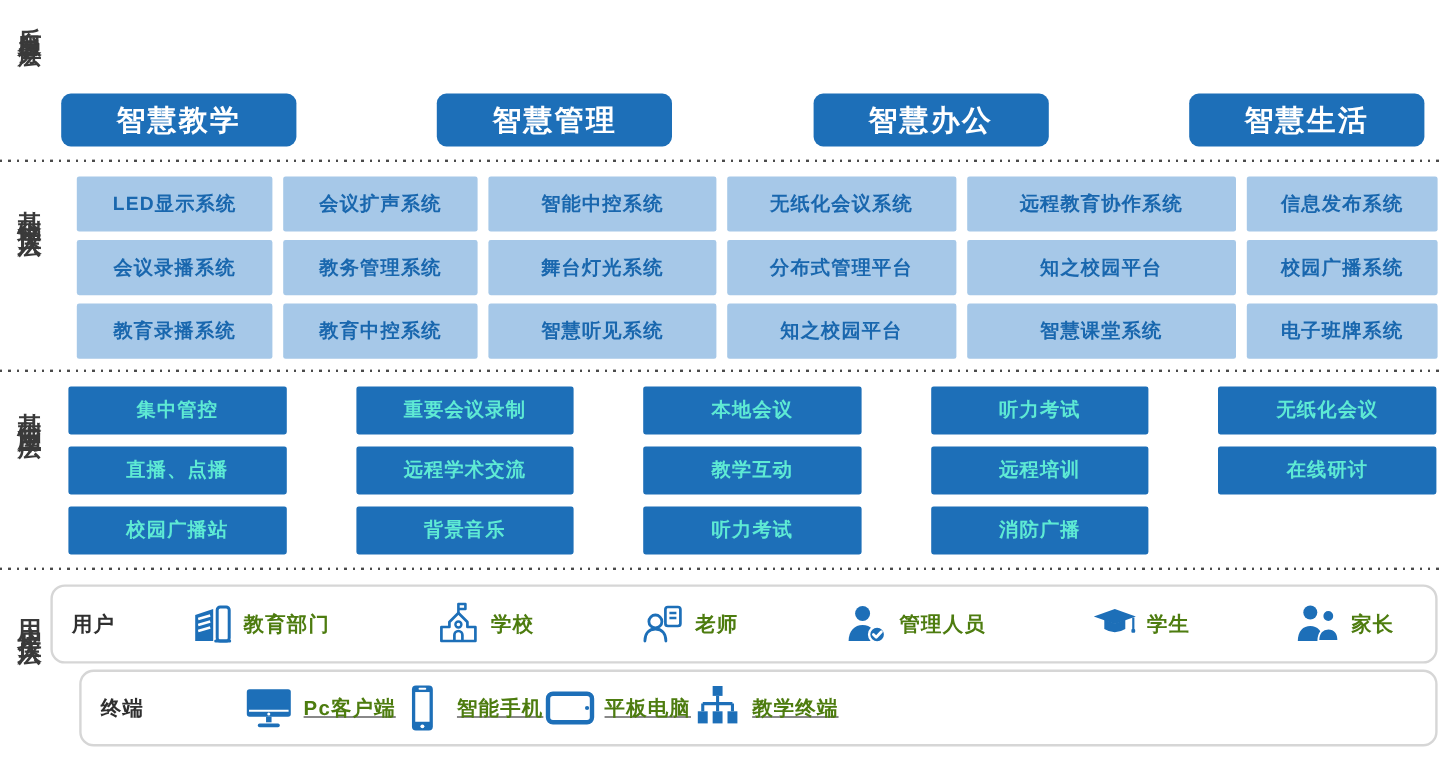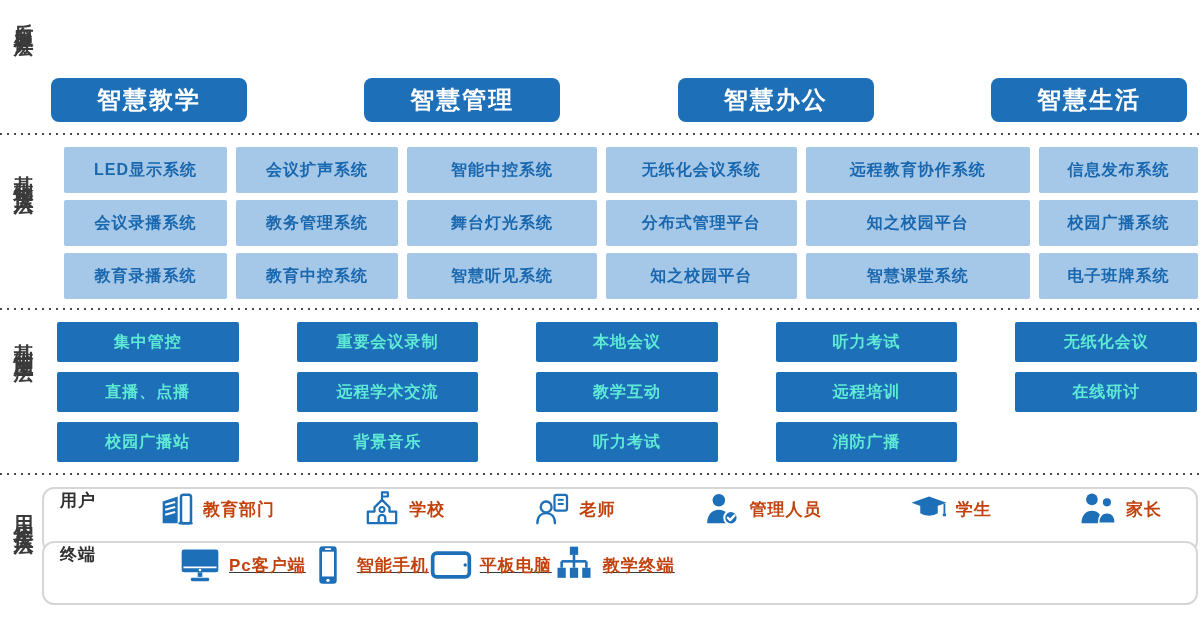--- a/index.html
+++ b/index.html
@@ -63,30 +63,30 @@
   }
   .app-box{
     background:var(--blue);color:#5eead4;font-size:16px;font-weight:600;
     border-radius:2px;display:flex;align-items:center;justify-content:center;letter-spacing:1px;
   }
 
   
   .panel{
     position:absolute;left:42px;right:2px;
     border:2px solid #d6d6d6;border-radius:12px;background:#fff;
-    display:flex;align-items:flex-start;box-sizing:border-box;
+    display:flex;align-items:center;box-sizing:border-box;
   }
   .panel.users{top:487px;height:66px;padding:0 34px 0 16px;}
-  .panel.terminals{top:541px;height:64px;padding:0 16px;}
+  .panel.terminals{top:558px;height:64px;padding:0 16px;margin-left:24px;}
   .panel-label{font-size:17px;font-weight:700;color:#2f2f2f;flex:0 0 96px;letter-spacing:1px;}
   .items{flex:1;display:flex;align-items:center;}
   .users .items{justify-content:space-between;}
   .terminals .items{padding-left:22px;text-decoration:underline;}
   .item{display:flex;align-items:center;gap:7px;}
-  .item-label{font-size:17px;font-weight:700;color:#c2410c;letter-spacing:1px;white-space:nowrap;}
+  .item-label{font-size:17px;font-weight:700;color:#4d7c0f;letter-spacing:1px;white-space:nowrap;}
   .icon{width:40px;height:40px;display:block;flex:0 0 auto;}
   .terminals .icon{width:44px;height:44px;}
 </style>
 </head>
 <body>
 
 <div class="canvas">
 
   <div class="vlabel l1">后台服务层</div>
   <div class="vlabel l2">基础接入层</div>

